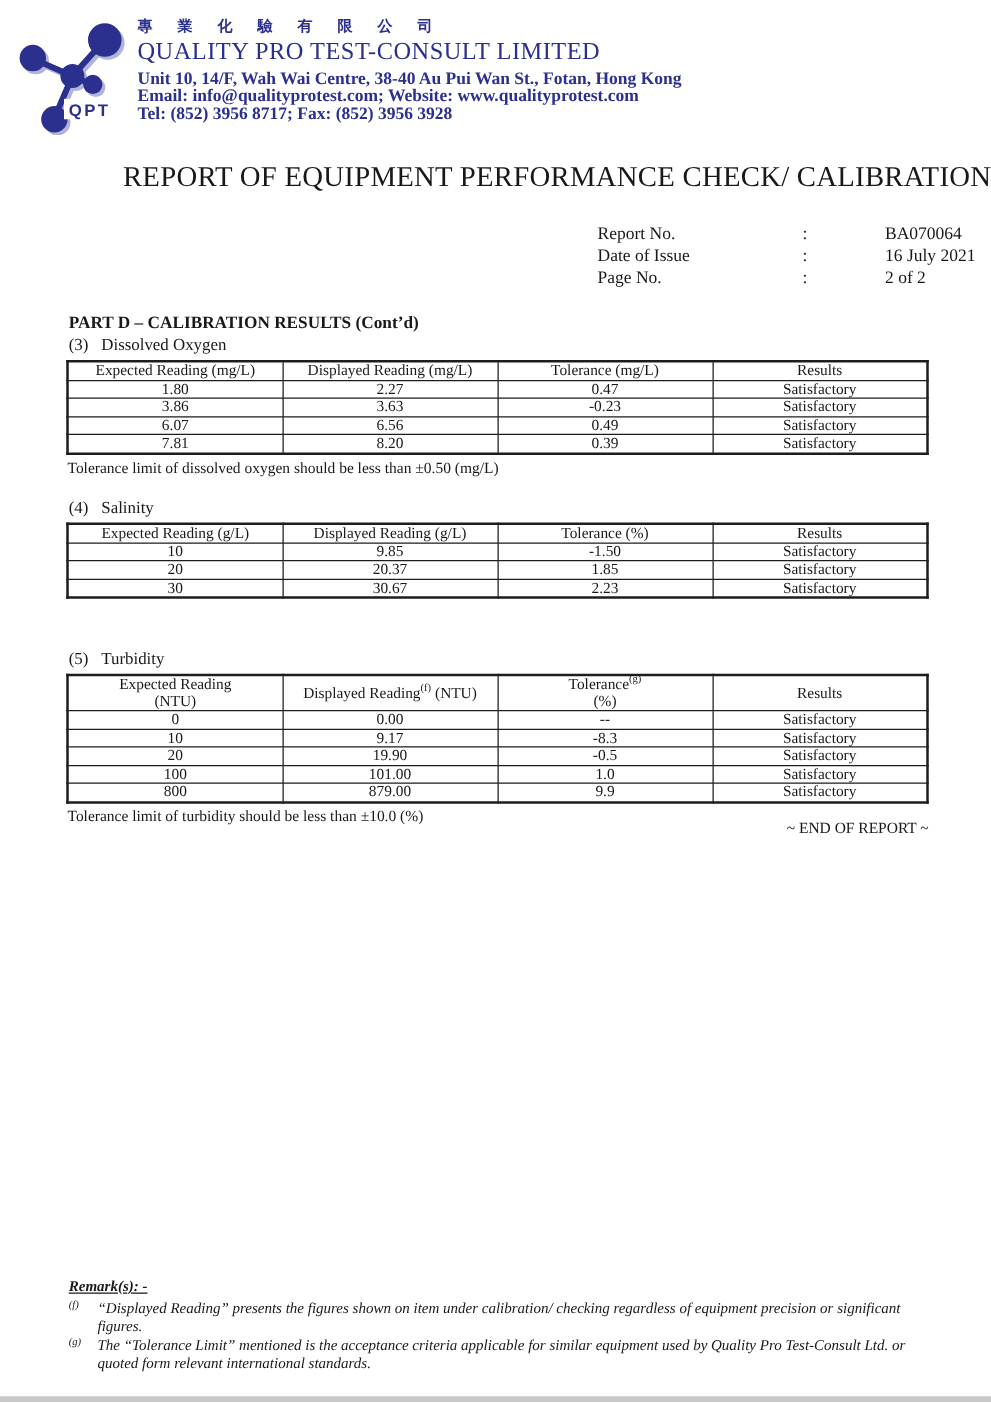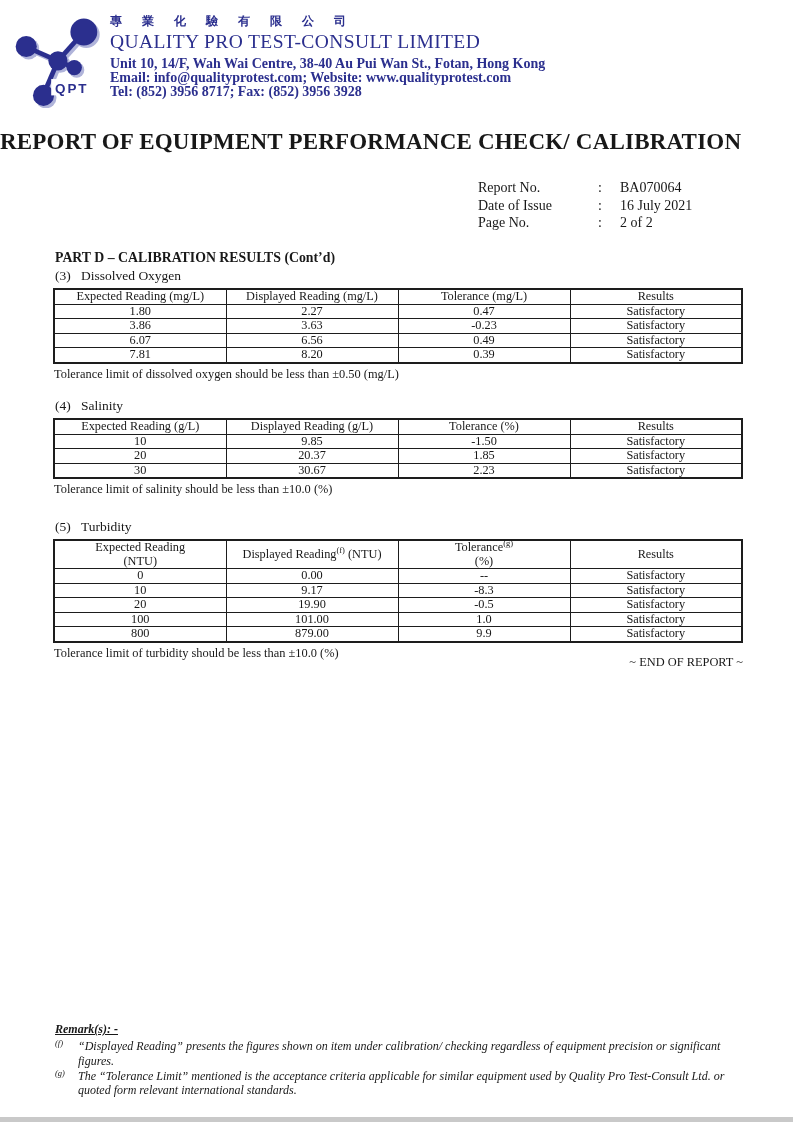--- a/index.html
+++ b/index.html
@@ -11,24 +11,24 @@
 
   
   .logo { position:absolute; left:8px; top:6px; }
   .letterhead-text { position:absolute; left:110px; top:13px; }
   .company-cn { color:var(--brand); font-size:12px; font-weight:bold; letter-spacing:8.5px; white-space:nowrap; }
   .company-en { color:var(--brand); font-size:19.5px; letter-spacing:0.4px; margin-top:1px; white-space:nowrap; }
   .lh-line { color:var(--brand); font-size:14px; font-weight:bold; line-height:13.8px; white-space:nowrap; }
   .lh-line.first { margin-top:4px; }
 
   
-  .doc-title { position:absolute; top:129px; left:0; width:100%; margin:0; text-align:left;
-    font-size:23px; font-weight:bold; letter-spacing:0.2px; }
+  .doc-title { position:absolute; top:129px; left:0; width:100%; margin:0; text-align:right;
+    font-size:23px; font-weight:normal; letter-spacing:0.2px; }
   .report-info { position:absolute; left:478px; top:179px; font-size:14px; }
-  .ri-row { display:flex; line-height:17.5px; }
+  .ri-row { display:flex; line-height:17.5px;gap:44px; }
   .ri-label { width:120px; }
   .ri-sep { width:22px; }
 
   
   .part-heading { position:absolute; left:55px; top:250px; font-weight:bold; font-size:13.8px; }
   .cal-section { position:absolute; left:53px; width:690px; }
   .sec-0 { top:268px; } .sec-1 { top:398px; } .sec-2 { top:519px; }
   .section-heading { font-weight:normal; font-size:13.5px; padding-left:2px; margin-bottom:4px; }
   .section-number { display:inline-block; width:26px; }
 
@@ -185,21 +185,20 @@
             <td>Satisfactory</td>
           </tr>
           <tr>
             <td>30</td>
             <td>30.67</td>
             <td>2.23</td>
             <td>Satisfactory</td>
           </tr>
         </tbody>
       </table>
-    <div class="note">Tolerance limit of salinity should be less than ±10.0 (%)</div>
   </section>
 
   <section class="cal-section sec-2">
     <div class="section-heading">
       <span class="section-number">(5)</span><span>Turbidity</span>
     </div>
     <table>
         <thead>
           <tr>
             <th><span>Expected Reading</span><br><span>(NTU)</span></th>

